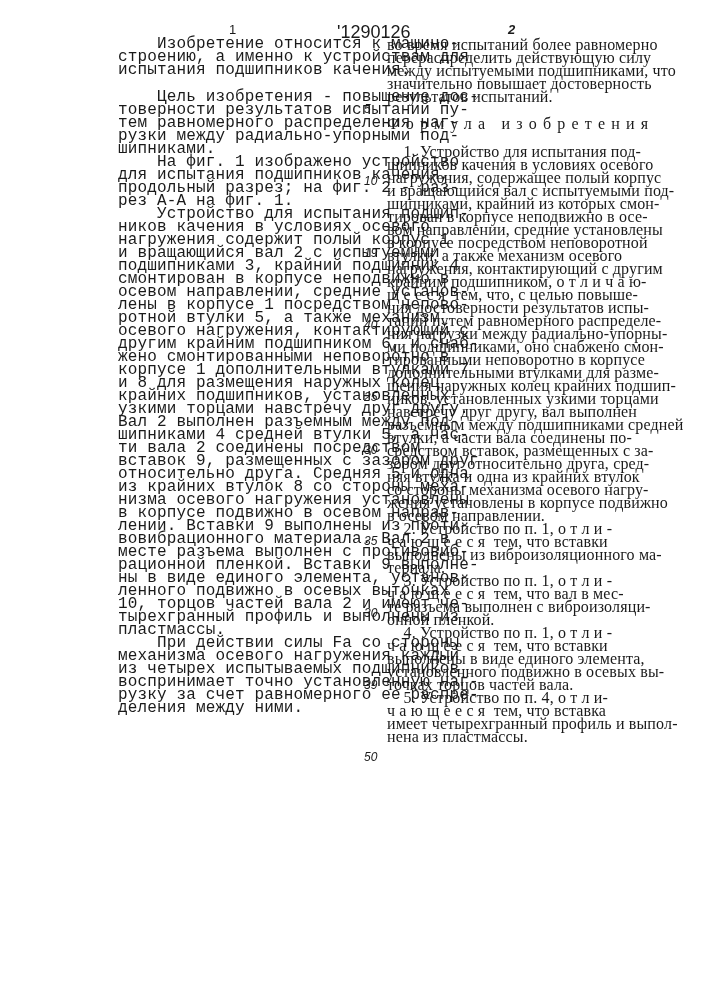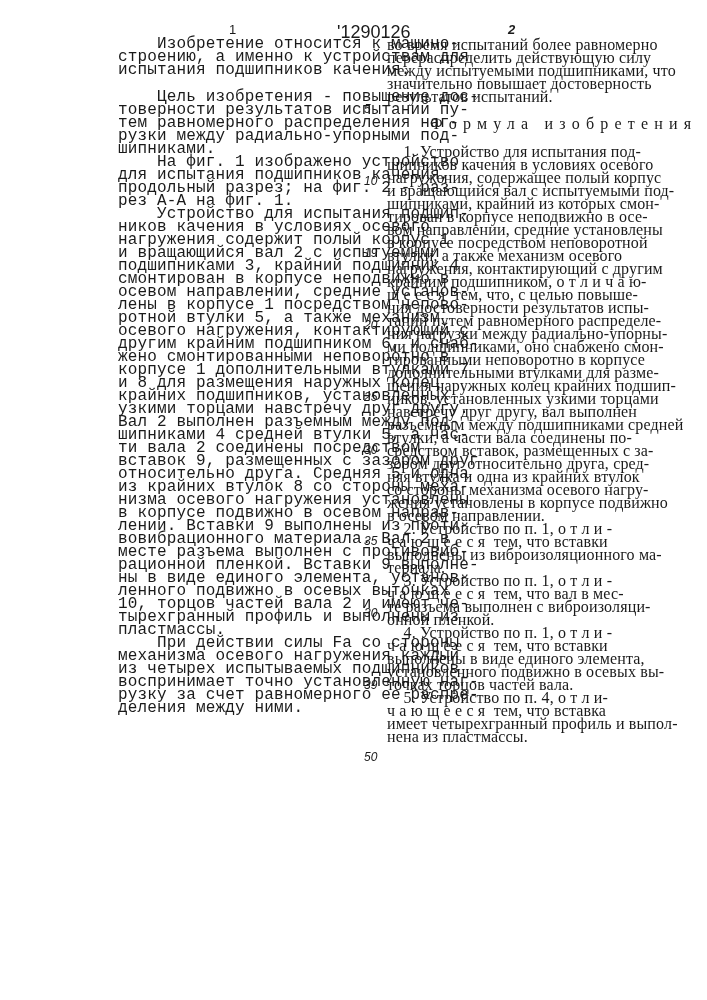--- a/index.html
+++ b/index.html
@@ -10,21 +10,21 @@
     }
     .hdr { position: absolute; top: 22px; font-size: 13px; font-family: "Liberation Sans", sans-serif; }
     #col-num-1 { left: 229px; }
     #patent-no { left: 337px; font-size: 18px; }
     #col-num-2 { left: 508px; font-style: italic; font-weight: bold; }
     .col { position: absolute; top: 38px; font-size: 16px; line-height: 13px; letter-spacing: 0.15px; }
     #col-left { left: 118px; width: 248px; }
     #col-right { left: 387px; width: 285px; font-family: Liberation Serif, serif; }
     .para { margin: 0; white-space: pre; }
     .gap { height: 14.4px; }
-    .heading { letter-spacing: 6.2px; margin-left: 43px; }
+    .heading { letter-spacing: 6.2px; }
     .linenums { position: absolute; left: 364px; top: 38px; font-family: "Liberation Sans", sans-serif; font-style: italic; font-size: 12px; }
     .ln { position: absolute; left: 0; }
   </style>
 </head>
 <body>
 
 <div class="hdr" id="col-num-1">1</div>
 <div class="hdr" id="patent-no">'1290126</div>
 <div class="hdr" id="col-num-2">2</div>
 
@@ -80,21 +80,21 @@
 из четырех испытываемых подшипников
 воспринимает точно установленную наг-
 рузку за счет равномерного ее распре-
 деления между ними.</p>
 </div>
 
 <div class="linenums">
   <span class="ln" style="top:64px">5</span>
   <span class="ln" style="top:136px">10</span>
   <span class="ln" style="top:208px">19</span>
-  <span class="ln" style="top:280px">20</span>
+  <span class="ln" style="top:280px">40</span>
   <span class="ln" style="top:352px">25</span>
   <span class="ln" style="top:405px">30</span>
   <span class="ln" style="top:496px">35</span>
   <span class="ln" style="top:568px">30</span>
   <span class="ln" style="top:640px">39</span>
   <span class="ln" style="top:712px">50</span>
 </div>
 
 <div class="col" id="col-right">
   <p class="para">во время испытаний более равномерно

